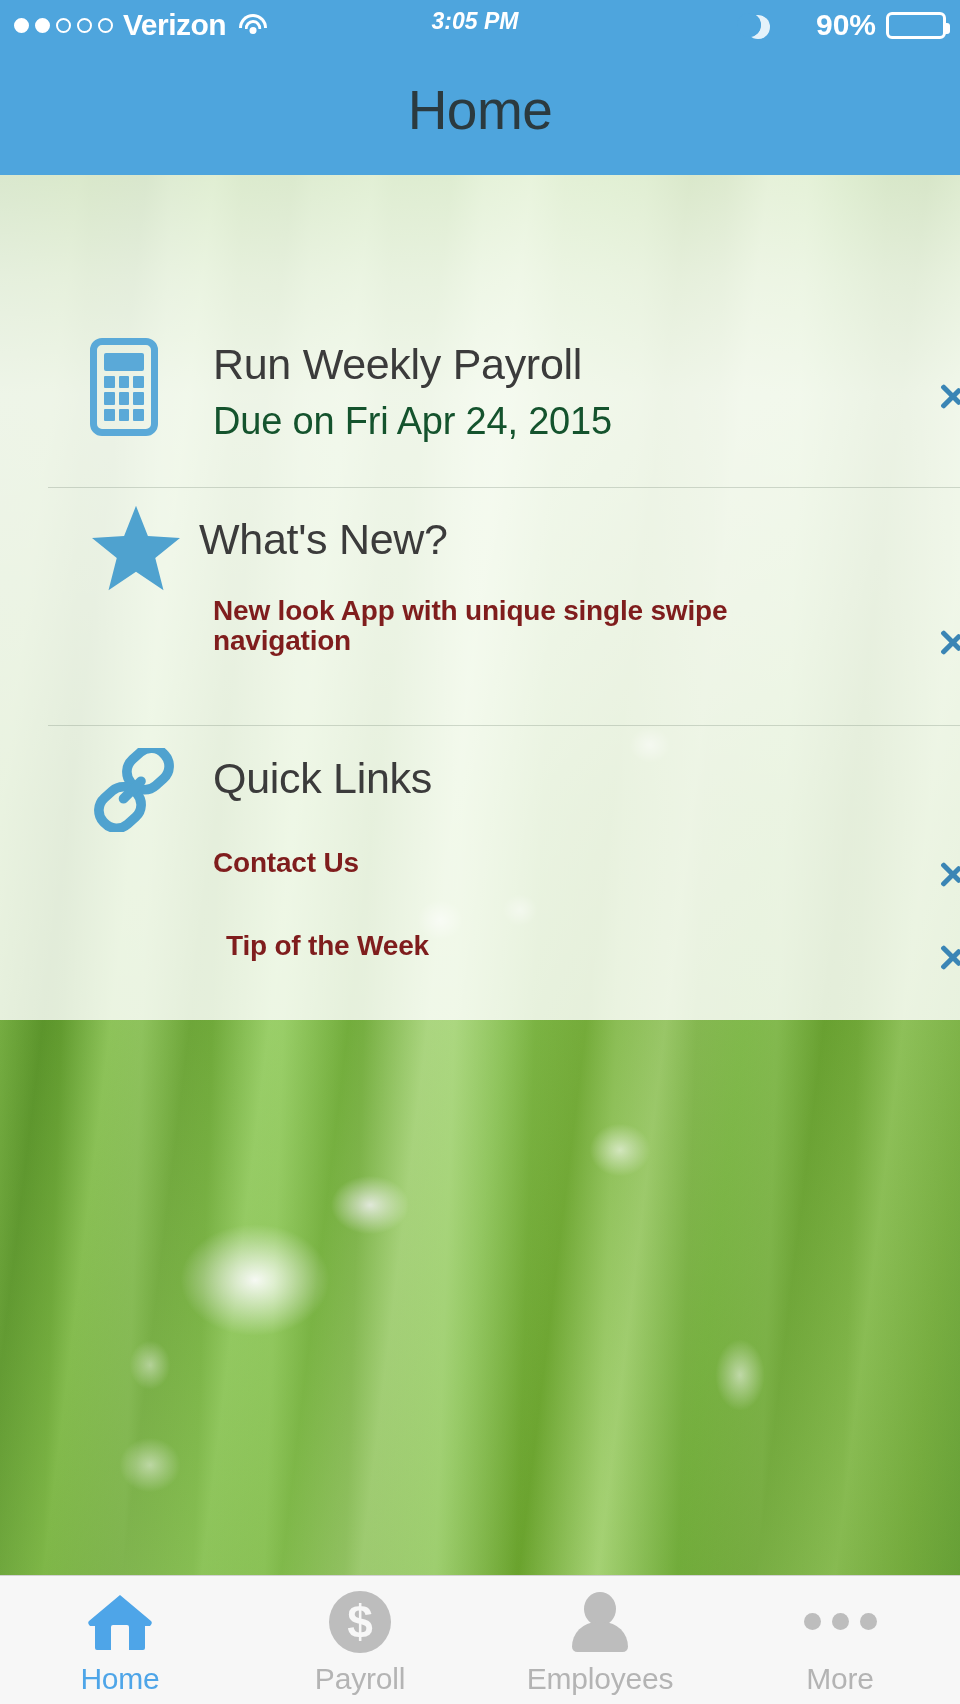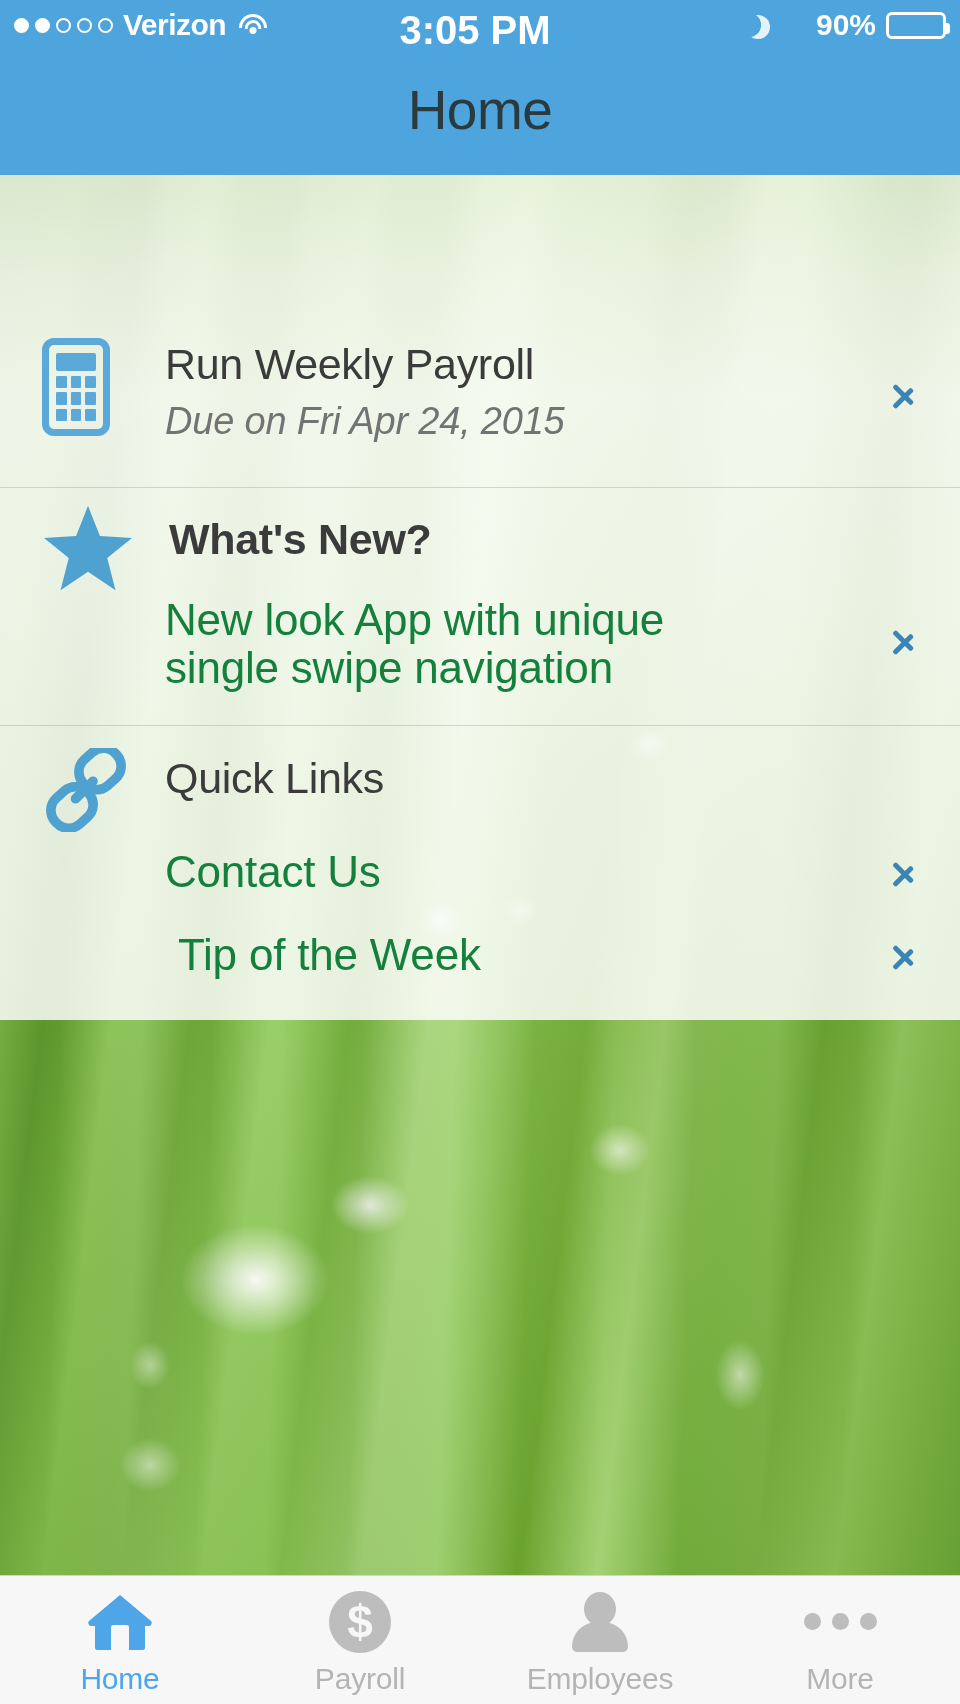--- a/index.html
+++ b/index.html
@@ -71,51 +71,51 @@
   .dot { width:15px; height:15px; border-radius:50%; border:2.5px solid #fff; }
   .dot.filled { background:#fff; }
   .carrier { font-size:30px; font-weight:bold; letter-spacing:-.5px; }
   .wifi { width:30px; height:22px; position:relative; margin-left:2px; }
   .wifi i { position:absolute; left:50%; border:3px solid #fff; border-bottom:none;
             border-radius:50% 50% 0 0 / 100% 100% 0 0; transform:translateX(-50%); }
   .wifi .a1 { width:28px; height:14px; top:0; }
   .wifi .a2 { width:17px; height:9px; top:6px; }
   .wifi .a3 { width:7px; height:7px; top:13px; border-radius:50%; background:#fff; border:none; }
   .sb-center { position:absolute; left:0; right:10px; top:8px; text-align:center;
-               font-size:40px; font-weight:bold; }
+               font-size:23px; font-weight:bold;font-style:italic; }
   .sb-right { position:absolute; right:14px; top:8px; display:flex; align-items:center; gap:10px; }
   .moon { width:24px; height:24px; border-radius:50%;
           box-shadow:9px 2px 0 0 rgba(255,255,255,.85); background:transparent;
           position:relative; overflow:hidden; }
   .moon::before{ content:""; position:absolute; inset:0; border-radius:50%;
           background:#4ea5dd; }
   .pct { font-size:30px; font-weight:bold;margin-left:45px; }
   .batt { width:60px; height:27px; border:3px solid #fff; border-radius:6px; position:relative; padding:2px; }
   .batt .fill { height:100%; width:90%; background:#fff; border-radius:2px; }
   .batt::after { content:""; position:absolute; right:-7px; top:8px; width:5px; height:11px;
                  background:#fff; border-radius:0 3px 3px 0; }
 
   .navtitle {
     position:absolute; left:0; right:0; top:78px; text-align:center;
     font-size:55px; color:#2b3a3f; font-weight:400; letter-spacing:-.5px;
   }
 
   
-  .content { position:absolute; left:0; top:175px; width:948px; }
+  .content { position:absolute; left:0; top:175px; width:948px;padding-left:48px; }
 
   .row { position:relative; width:960px; }
   .divider { position:absolute; left:0; width:960px; height:1px; background:rgba(120,135,120,.30); }
 
   .icon-cell { position:absolute; left:42px; }
 
   .title-main {
     font-size:43px; color:#3b3b3b; font-weight:400; letter-spacing:-.3px;
   }
-  .subtitle-green { font-size:38px; color:#737373; font-weight:400; letter-spacing:-.2px;font-style:italic; }
-  .linktext { font-size:44px; color:#15803d; font-weight:400; letter-spacing:-.2px; line-height:1.08; }
+  .subtitle-green { font-size:38px; color:#14532d; font-weight:400; letter-spacing:-.2px; }
+  .linktext { font-size:28px; color:#7f1d1d; font-weight:700; letter-spacing:-.2px; line-height:1.08; }
 
   .chev {
     position:absolute; width:30px; height:44px;
   }
   .chev::before, .chev::after {
     content:""; position:absolute; left:4px; width:26px; height:5px; background:#3a85b5;
     border-radius:2px;
   }
   .chev::before { top:11px; transform:rotate(45deg); transform-origin:left center; }
   .chev::after  { top:33px; transform:rotate(-45deg); transform-origin:left center; }
@@ -221,21 +221,21 @@
       <div class="divider" style="top:312px;" data-name="row-divider"></div>
     </div>
     <style>.row > div[data-name="row-title"]{font-size:43px;color:#3b3b3b;letter-spacing:-.3px;}</style>
 
     <div class="row" style="height:238px;" data-name="row-whats-new">
       <div class="icon-cell" style="top:16px;" data-name="star-icon">
         <svg class="star" viewBox="0 0 100 96" aria-hidden="true">
           <path d="M50 2 L63 35 L98 37 L71 59 L80 94 L50 74 L20 94 L29 59 L2 37 L37 35 Z" fill="#4fa2cf"></path>
         </svg>
       </div>
-      <div class="title-main" style="position:absolute; left:169px; top:27px;font-weight:bold;" data-name="row-title">What's New?</div>
+      <div class="title-main" style="position:absolute; left:151px; top:27px;" data-name="row-title">What's New?</div>
       <div class="linktext" style="position:absolute; left:165px; top:108px; width:600px;" data-name="whats-new-link">New look App with unique single swipe navigation</div>
       <div class="chev" style="left:890px; top:130px;" data-name="chevron-right-icon"></div>
       <div class="divider" style="top:237px;" data-name="row-divider"></div>
     </div>
 
     <div class="row" style="height:294px;" data-name="row-quick-links">
       <div class="icon-cell" style="top:22px;" data-name="link-chain-icon">
         <svg class="chain" viewBox="0 0 100 96" aria-hidden="true">
           <g fill="none" stroke="#4fa2cf" stroke-width="11" stroke-linecap="round">
             <rect x="41" y="4" width="50" height="40" rx="19" transform="rotate(-42 66 24)"></rect>

